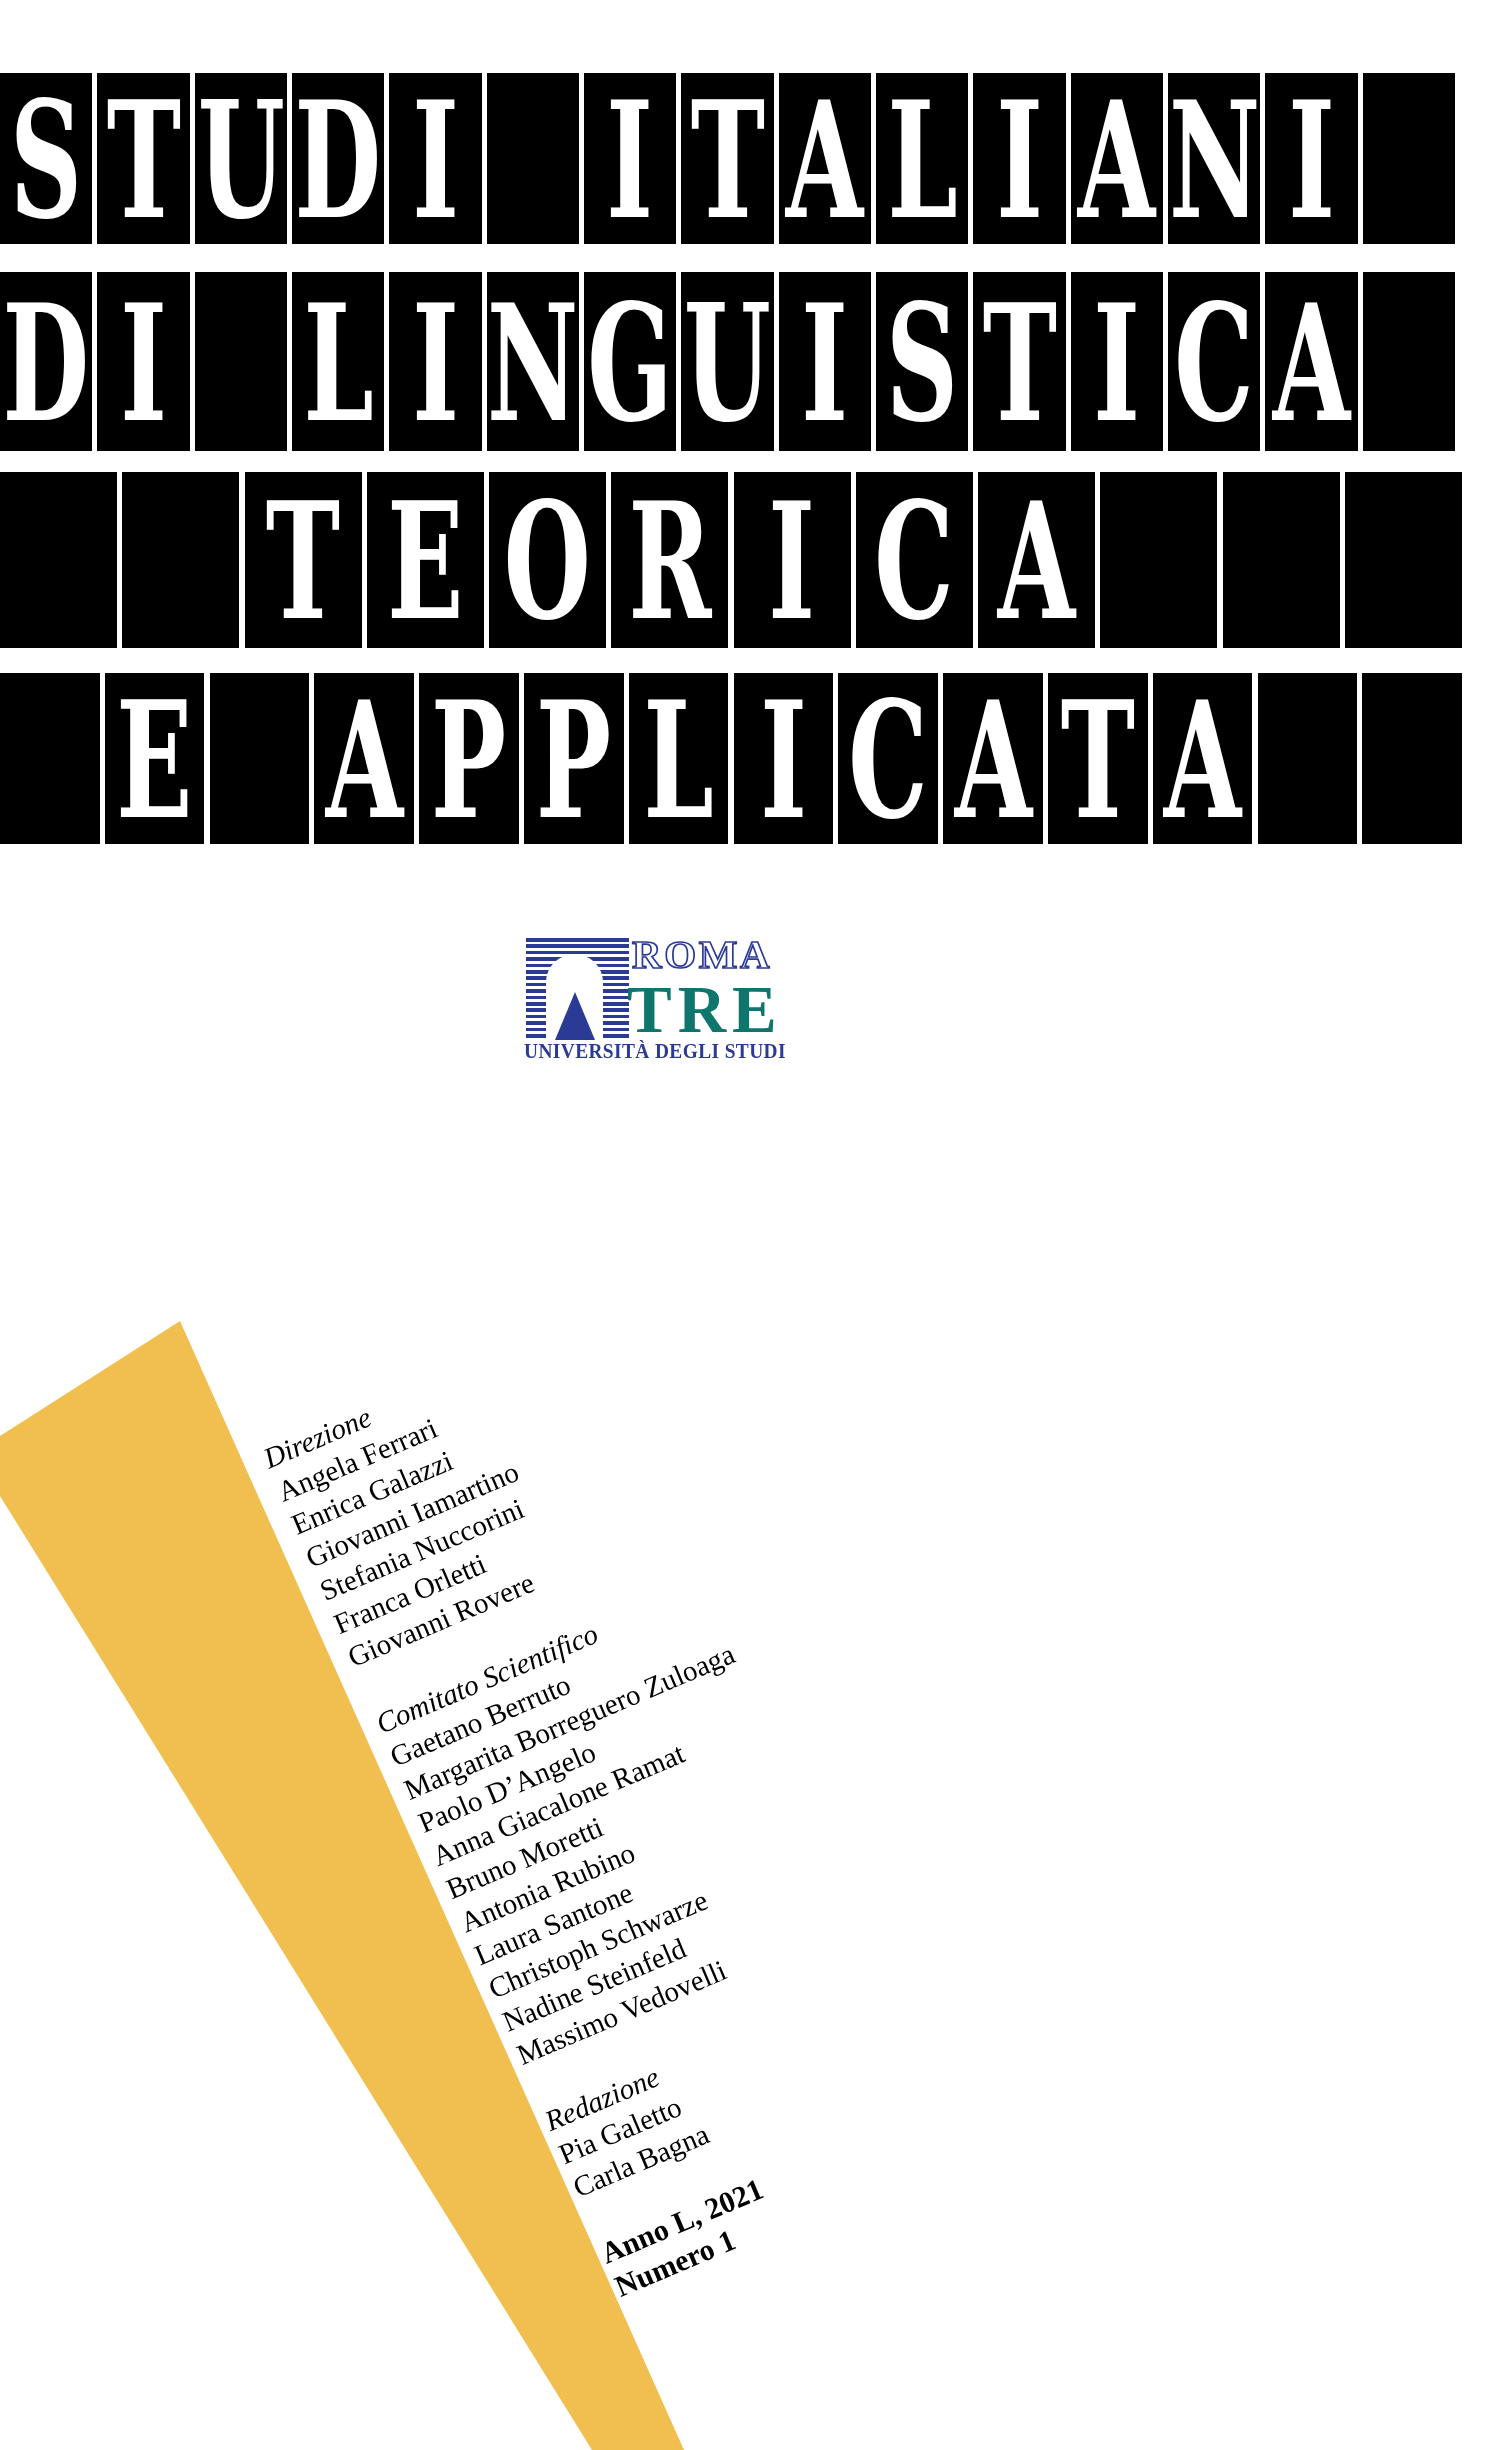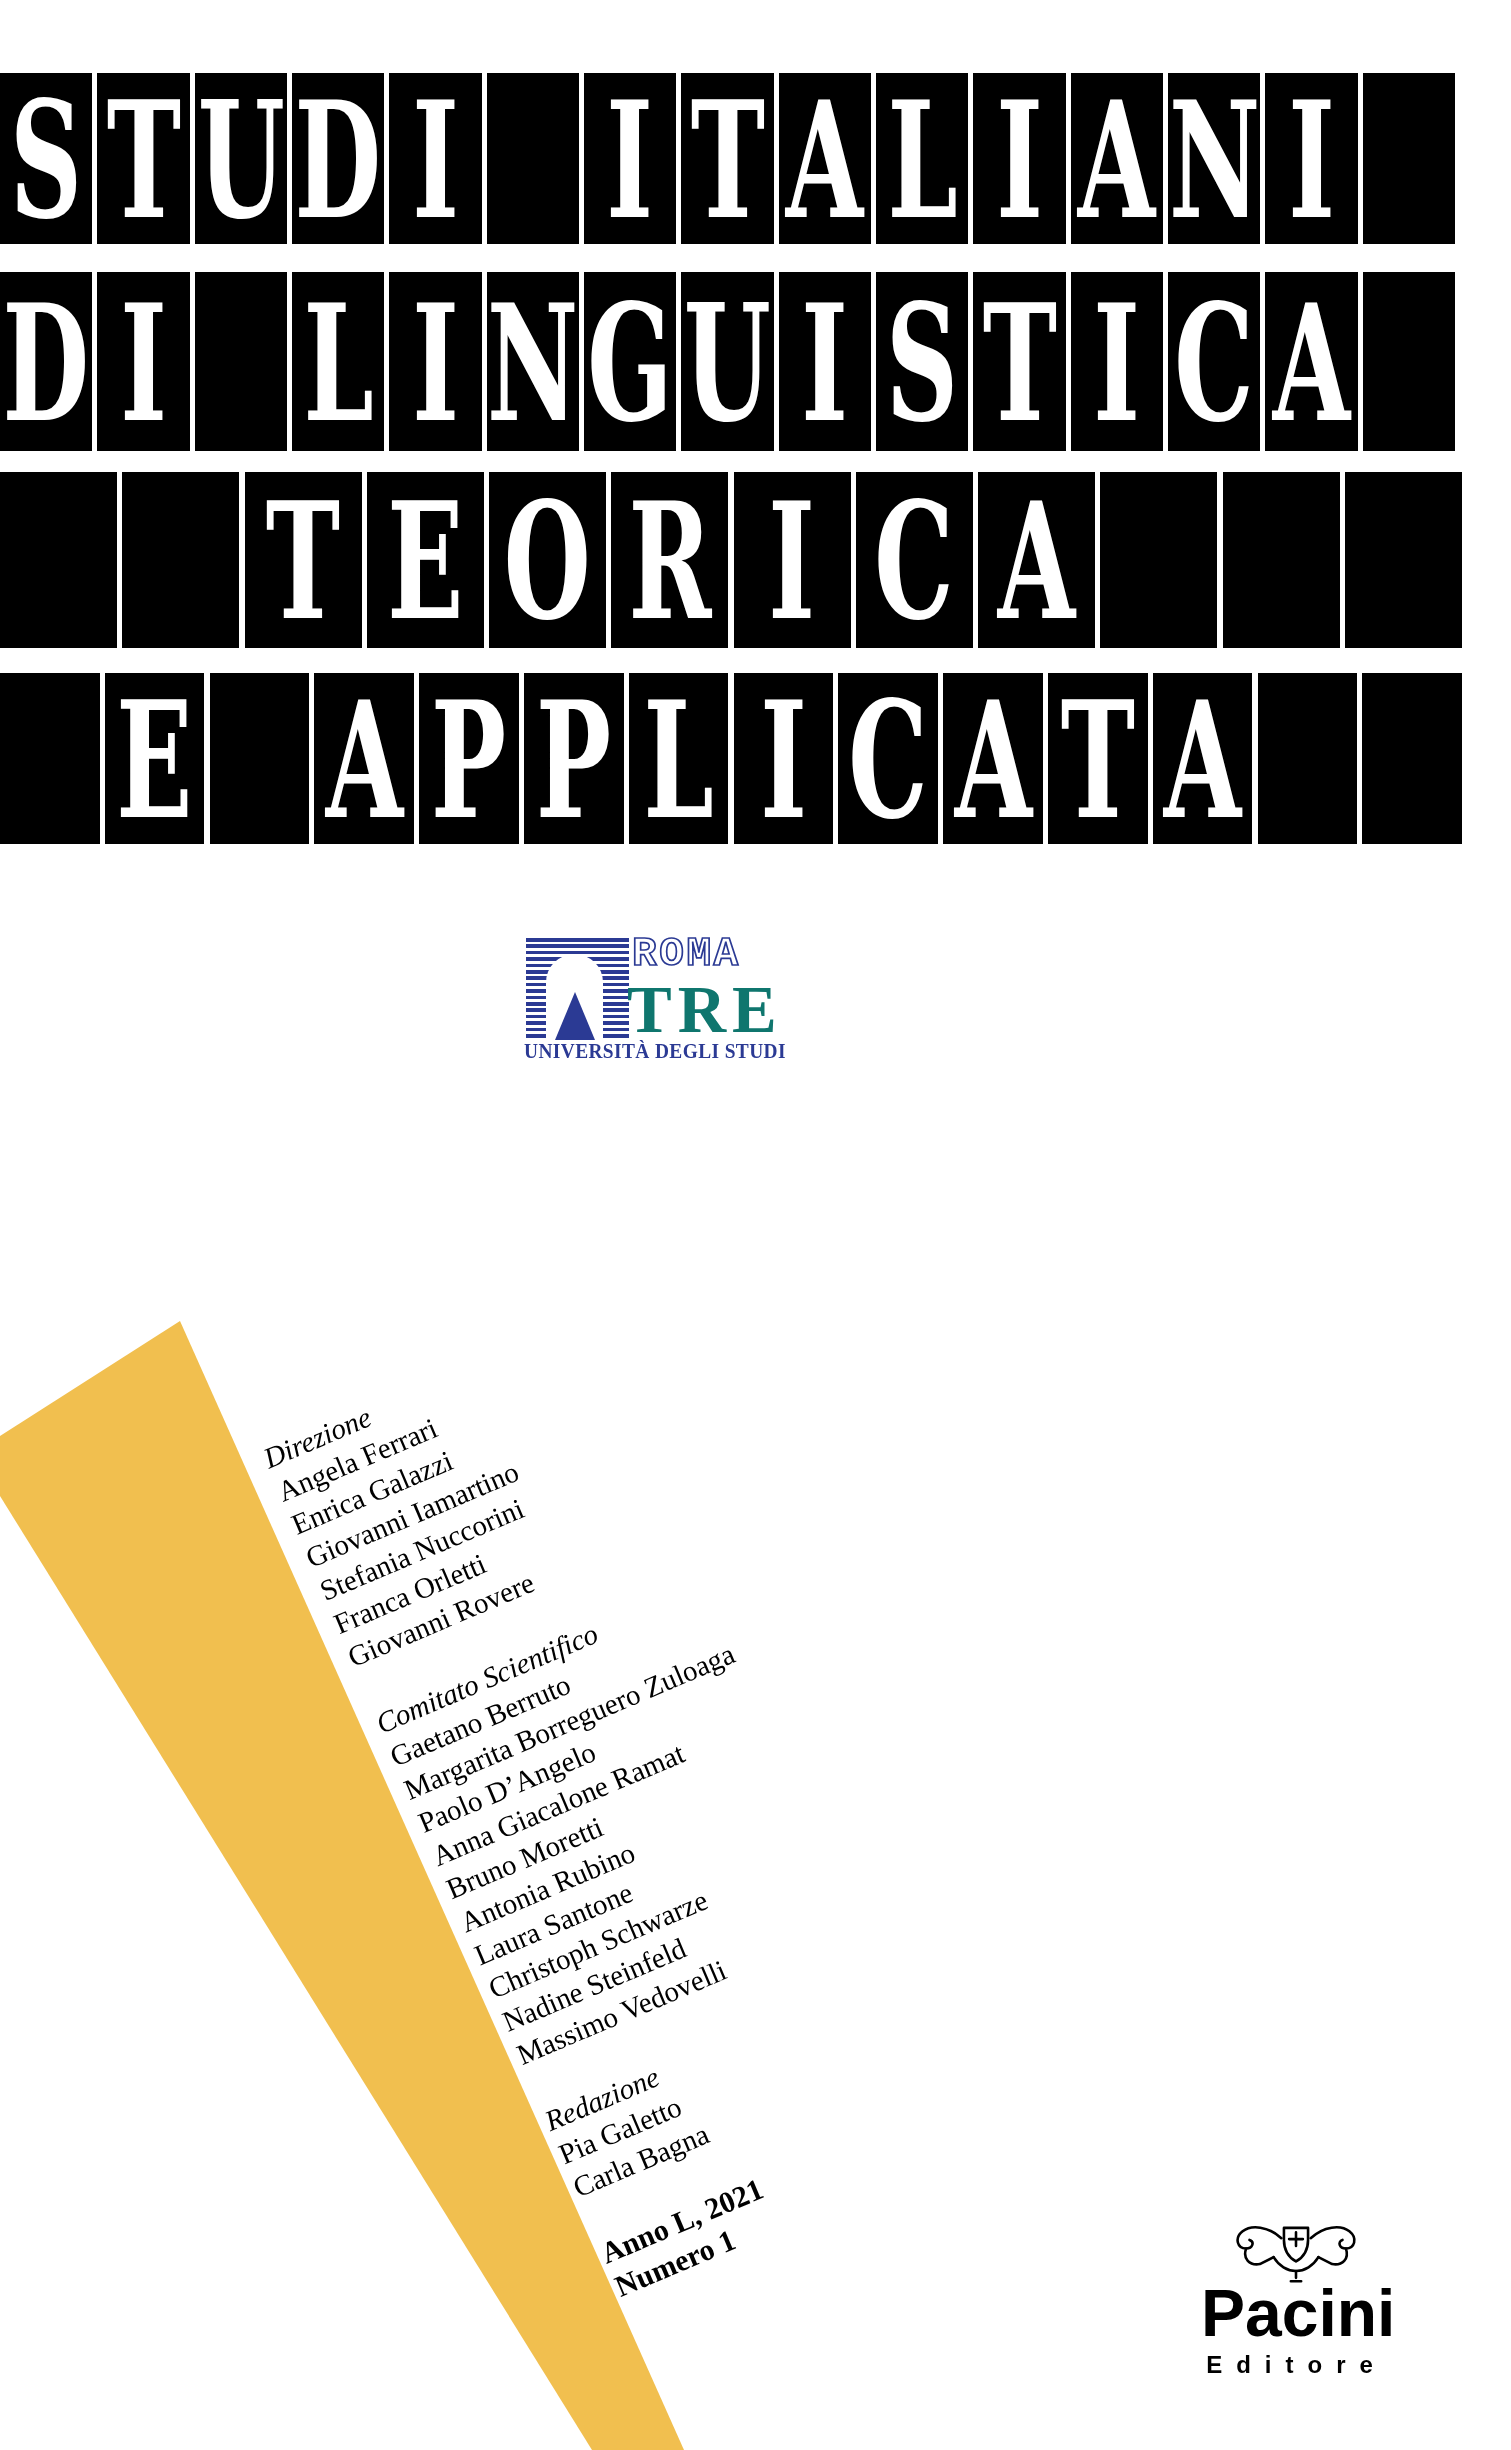--- a/index.html
+++ b/index.html
@@ -10,21 +10,21 @@
   .mast-row{position:absolute;left:0;display:flex;gap:5.2px;}
   .tile{flex:1;background:#000000;display:flex;align-items:center;justify-content:center;overflow:hidden;padding-top:3.5px;}
   .glyph{font-family:"DejaVu Serif",serif;font-weight:bold;font-size:161px;line-height:1;color:#ffffff;transform:scaleX(.62);}
 
   
   .rt-square{position:absolute;left:526px;top:938px;width:103px;height:102px;
     background:repeating-linear-gradient(to bottom,#2b3a94 0 3.6px,#ffffff 3.6px 6.4px);}
   .rt-arch{position:absolute;left:20px;top:16.4px;width:57px;height:86px;background:#ffffff;border-radius:28.5px 28.5px 0 0;}
   .rt-tri{position:absolute;left:8.6px;bottom:0;width:0;height:0;
     border-left:20px solid transparent;border-right:20px solid transparent;border-bottom:48px solid #2b3a94;}
-  .rt-roma{position:absolute;left:632px;top:934px;font-family:Liberation Mono, monospace;font-weight:bold;
+  .rt-roma{position:absolute;left:632px;top:934px;font-family:Liberation Serif, serif;font-weight:bold;
     font-size:41px;line-height:1;letter-spacing:2.6px;color:#ffffff;-webkit-text-stroke:1.7px #2b3a94;text-stroke:1.7px #2b3a94;}
   .rt-tre{position:absolute;left:627px;top:976px;font-family:"Liberation Serif",serif;font-weight:bold;
     font-size:67px;line-height:1;letter-spacing:6px;color:#0f766e;}
   .rt-sub{position:absolute;left:524px;top:1041px;font-family:"Liberation Serif",serif;font-weight:bold;
     font-size:20px;line-height:1;letter-spacing:0.4px;color:#2b3a94;white-space:nowrap;transform:scaleX(.97);transform-origin:0 0;}
 
   
   .wedge{position:absolute;inset:0;background:#f1bf4f;
     clip-path:polygon(180px 1321px,0px 1436px,0px 1496px,592px 2450px,684px 2450px);}
 
@@ -267,31 +267,15 @@
           <div class="credit-name">Pia Galetto</div>
           <div class="credit-name">Carla Bagna</div>
         </div>
       </div>
     <div class="issue">
       <div>Anno L, 2021</div>
       <div>Numero 1</div>
     </div>
   </div>
 
-  <div class="pacini">
-    <svg class="crest" width="138" height="62" viewBox="0 0 160 72">
-      <g fill="none" stroke="#000" stroke-width="3" stroke-linecap="round" stroke-linejoin="round">
-        <path d="M66,8 h28 v14 c0,13 -7,21 -14,25 c-7,-4 -14,-12 -14,-25 z"></path>
-        <path d="M80,13 v16 M72,21 h16"></path>
-        <path d="M63,20 C48,6 28,4 18,12 C8,20 12,32 22,32 C30,32 32,24 26,22"></path>
-        <path d="M97,20 C112,6 132,4 142,12 C152,20 148,32 138,32 C130,32 128,24 134,22"></path>
-        <path d="M22,32 C18,44 26,52 38,50 L54,42"></path>
-        <path d="M138,32 C142,44 134,52 122,50 L106,42"></path>
-        <path d="M54,42 C60,52 70,58 80,58 C90,58 100,52 106,42"></path>
-        <path d="M80,58 v8 M74,70 h12"></path>
-      </g>
-    </svg>
-    <div class="pub-name">Pacini</div>
-    <div class="pub-sub">Editore</div>
-  </div>
 
 </div>
 
 
 </body></html>

